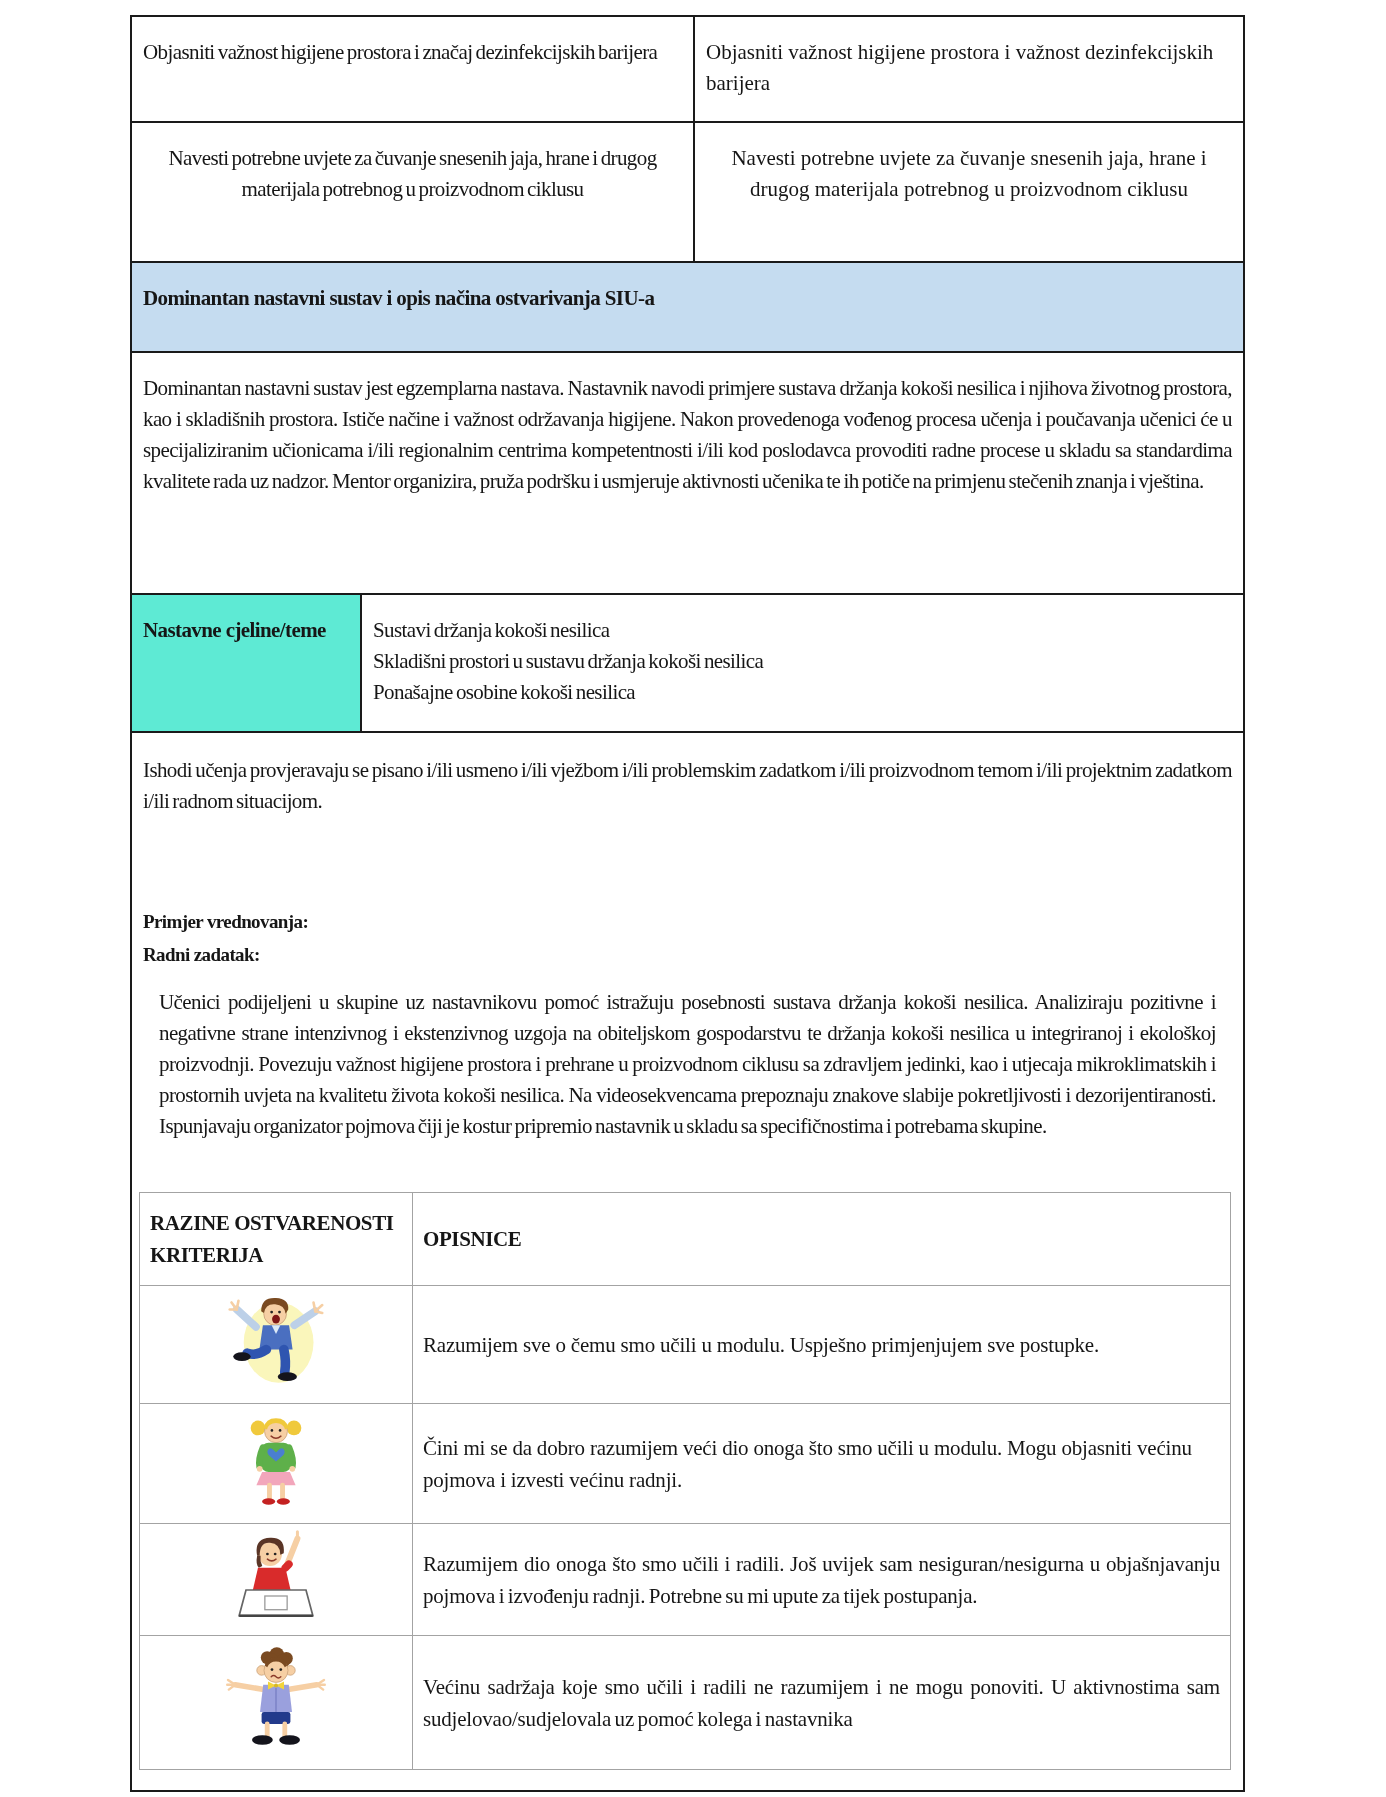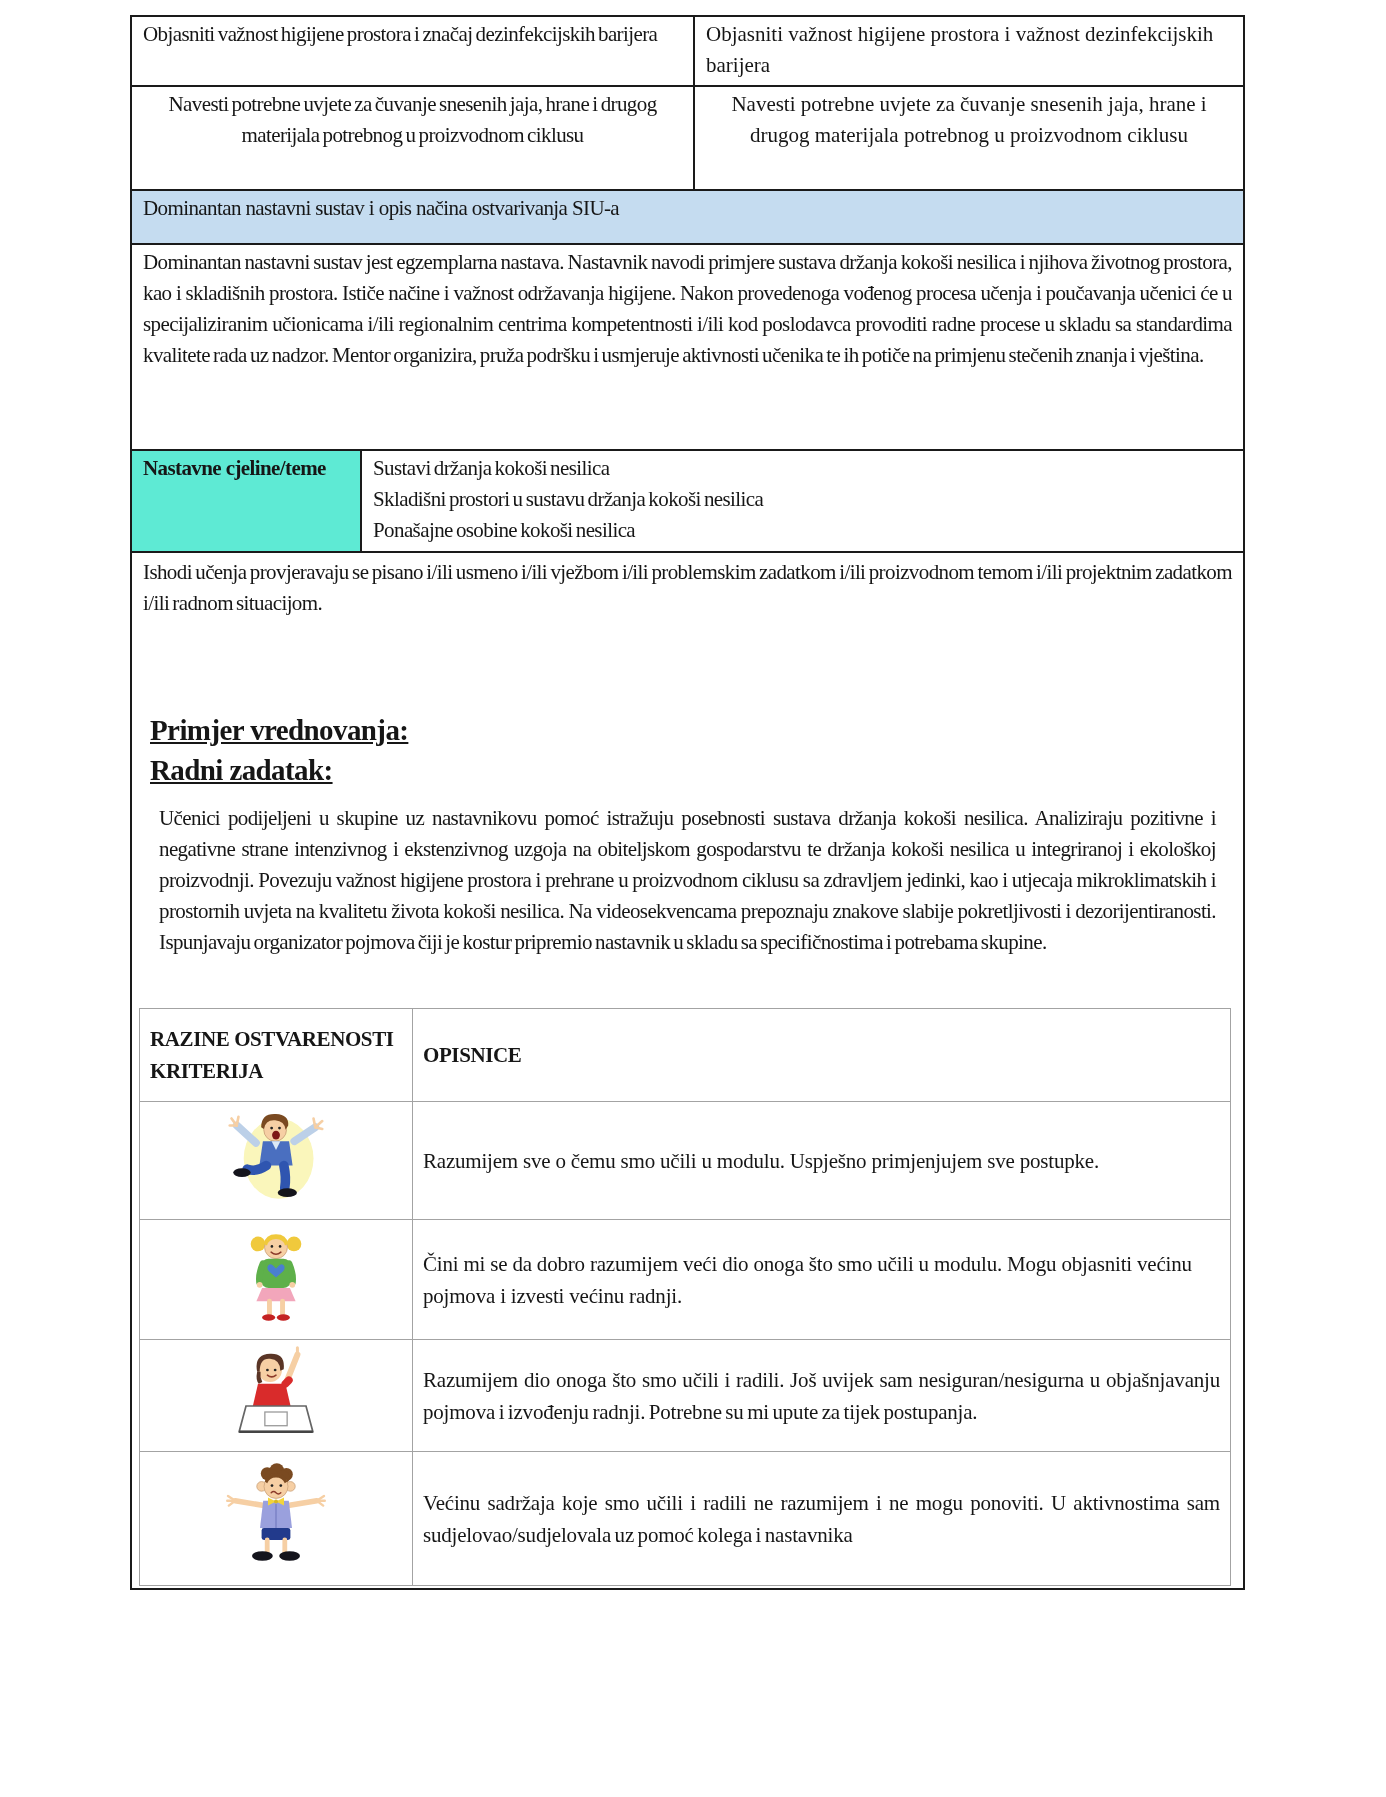--- a/index.html
+++ b/index.html
@@ -9,51 +9,51 @@
     color:#161616;
     -webkit-font-smoothing:antialiased;
   }
   .page{position:absolute;left:130px;top:15px;width:1113px;}
 
   table.main{
     border-collapse:collapse;table-layout:fixed;width:1113px;
   }
   table.main td{
     border:2px solid #1a1a1a;
-    padding:2px 11px;
+    padding:20px 11px;
     font-size:21px;line-height:31px;
     vertical-align:top;
     overflow:hidden;
   }
   .narrow{letter-spacing:-0.6px;word-spacing:-1.5px;}
   .reg{letter-spacing:0;}
   .just{text-align:justify;}
 
   td.bluehead{
     background:#c5dcf0;
-    font-weight:normal;font-size:22px;
+    font-weight:bold;font-size:22px;
     letter-spacing:-0.6px;
     vertical-align:middle;
     height:48px;
   }
   td.bluecell{
     background:#5eead4;
     font-weight:bold;font-size:22px;
     letter-spacing:-0.6px;
     vertical-align:middle;
   }
   .r-top td{height:64px;}
   .r-mid td{height:66px;}
   .r-bot td{height:98px;text-align:center;}
   td.paracell{height:200px;}
   td.unitcell{height:96px;vertical-align:middle;padding-left:28px;}
   .unitline{display:block;}
   td.evalcell{height:1000px;padding:10px 12px;}
 
-  .boldline{font-weight:bold;letter-spacing:-0.6px;margin:7px;font-size:29px;line-height:33px;text-decoration:underline;}
+  .boldline{font-weight:bold;letter-spacing:-0.6px;margin:0;font-size:19px;line-height:33px;}
   .evalintro{margin:2px 0 0 0;}
   .gap1{height:88px;}
   .gap2{height:34px;}
   .taskpara{margin:16px;}
 
   table.levels{
     border-collapse:collapse;table-layout:fixed;
     width:1092px;margin-left:-4px;margin-top:0;
   }
   table.levels td,table.levels th{

